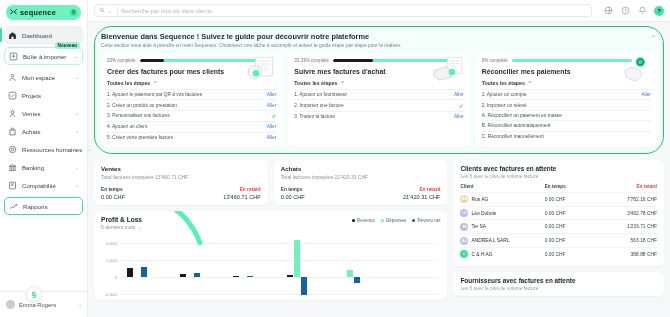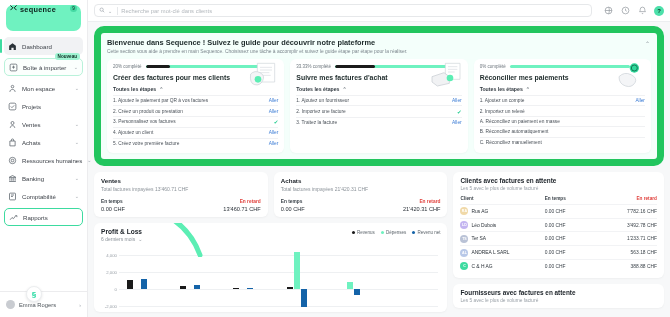--- a/index.html
+++ b/index.html
@@ -13,22 +13,22 @@
 
   
   .sidebar {
     width: 88px; height: 317px; background: #ffffff;
     border-right: 1px solid #ececee;
     display: flex; flex-direction: column; position: relative;
     flex: 0 0 88px;
   }
   .logo-wrap { padding: 5px 6px 4px 6px; }
   .logo {
-    background: #6ff2c0; border-radius: 7px; height: 26px;
-    display: flex; gap: 3px; padding: 0 4px;
+    background: #6ff2c0; border-radius: 7px; height: 15px;
+    display: flex; align-items: center; gap: 3px; padding: 0 4px;
   }
   .logo-mark { font-size: 7px; color: #0d1b17; line-height: 1; }
   .logo-text { font-size: 7.3px; font-weight: 700; color: #0c211b; letter-spacing: .3px; flex: 1; }
   .logo-badge {
     width: 7px; height: 7px; border-radius: 50%; background: #45d9a3;
     display: flex; align-items: center; justify-content: center;
     font-size: 4.5px; color: #0c211b;
   }
   .nav { padding: 2px 4px; flex: 1; }
   .nav-item {
@@ -88,21 +88,21 @@
     width: 10px; height: 10px; border-radius: 50%;
     display: flex; align-items: center; justify-content: center;
     color: #8d939a; font-size: 7px; cursor: pointer;
   }
   .top-ico.help { background: #4ce0aa; color: #0b2b20; font-size: 6px; font-weight: 700; }
 
   .content { flex: 1; overflow: hidden; padding: 4px 6px 0 6px; }
 
   
   .welcome {
-    background: #f4fffb; border: 7px solid #22c55e; border-radius: 10px;
+    background: #f4fffb; border: 1px solid #22c55e; border-radius: 18px;
     padding: 5px 6px 6px 6px; position: relative;
   }
   .welcome-title { font-size: 7.4px; font-weight: 700; color: #1d2a2a; }
   .welcome-sub { font-size: 4.9px; color: #7b858c; margin-top: 2px; }
   .welcome-collapse { position: absolute; right: 7px; top: 7px; font-size: 6px; color: #8c949b; cursor:pointer;}
   .cards { display: flex; gap: 6px; margin-top: 5px; }
   .card {
     flex: 1; background: #fff; border-radius: 6px; padding: 5px 6px;
     position: relative; min-width: 0; box-shadow: 0 1px 2px rgba(0,0,0,.03);
   }

